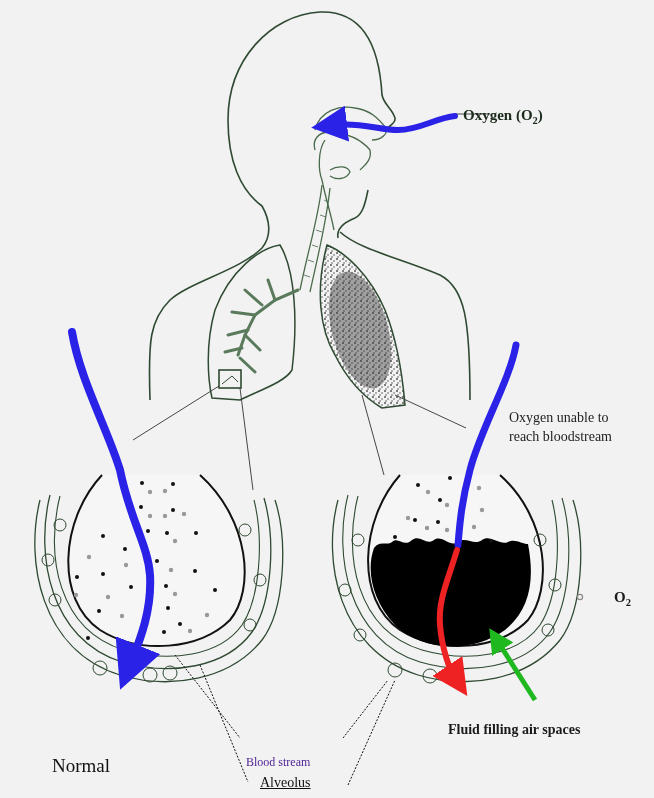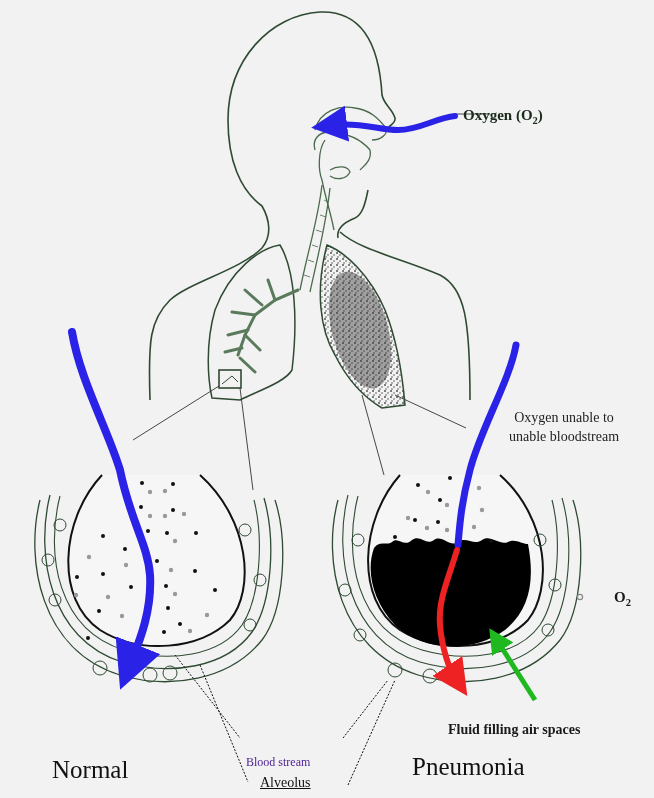--- a/index.html
+++ b/index.html
@@ -8,26 +8,26 @@
       width: 654px;
       height: 798px;
       background: #f2f2f2;
       overflow: hidden;
       font-family: "Liberation Serif", "DejaVu Serif", serif;
       color: #111;
     }
     svg.art { position: absolute; left: 0; top: 0; }
     .label { position: absolute; white-space: nowrap; line-height: 1.1; }
     .lbl-oxygen { left: 463px; top: 107px; font-size: 15px; font-weight: bold; color: #1a2a1a; }
-    .lbl-unable { left: 509px; top: 408px; font-size: 14px; color: #222; line-height: 19px; text-align: center; }
+    .lbl-unable { left: 509px; top: 408px; font-size: 14px; color: #222; line-height: 19px; }
     .lbl-o2-legend { left: 582px; top: 589px; font-size: 15px; font-weight: bold; color: #1a1a1a; margin-left: 32px; }
     .lbl-fluid { left: 448px; top: 722px; font-size: 14px; font-weight: bold; color: #1a1a1a; text-align: center; }
     .lbl-blood { left: 246px; top: 732px; font-size: 12px; color: #4c1d95; margin-top: 24px; }
     .lbl-alveolus { left: 260px; top: 775px; font-size: 14px; color: #111; text-decoration: underline; }
-    .lbl-normal { left: 52px; top: 756px; font-size: 25px; color: #111; text-align: center; }
+    .lbl-normal { left: 52px; top: 756px; font-size: 19px; color: #111; text-align: center; }
     .lbl-pneumonia { left: 412px; top: 753px; font-size: 25px; color: #111; }
     sub { font-size: 0.7em; }
   </style>
 </head>
 <body>
 
 <div class="canvas">
 
   <svg class="art" width="654" height="798" viewBox="0 0 654 798">
     <defs>
@@ -203,26 +203,25 @@
 
     <circle cx="580" cy="597" r="2.6" fill="none" stroke="#888" stroke-width="1.2"></circle>
   </svg>
 
   <div class="label lbl-oxygen">
     <span>Oxygen (O</span><sub>2</sub><span>)</span>
   </div>
 
   <div class="label lbl-unable">
     <div>Oxygen unable to</div>
-    <div>unable bloodstream</div>
+    <div>reach bloodstream</div>
   </div>
 
   <div class="label lbl-o2-legend">
     <span>O</span><sub>2</sub>
   </div>
 
   <div class="label lbl-fluid">Fluid filling air spaces</div>
   <div class="label lbl-blood">Blood stream</div>
   <div class="label lbl-alveolus">Alveolus</div>
   <div class="label lbl-normal">Normal</div>
-  <div class="label lbl-pneumonia">Pneumonia</div>
 
 </div>
 
 </body></html>

